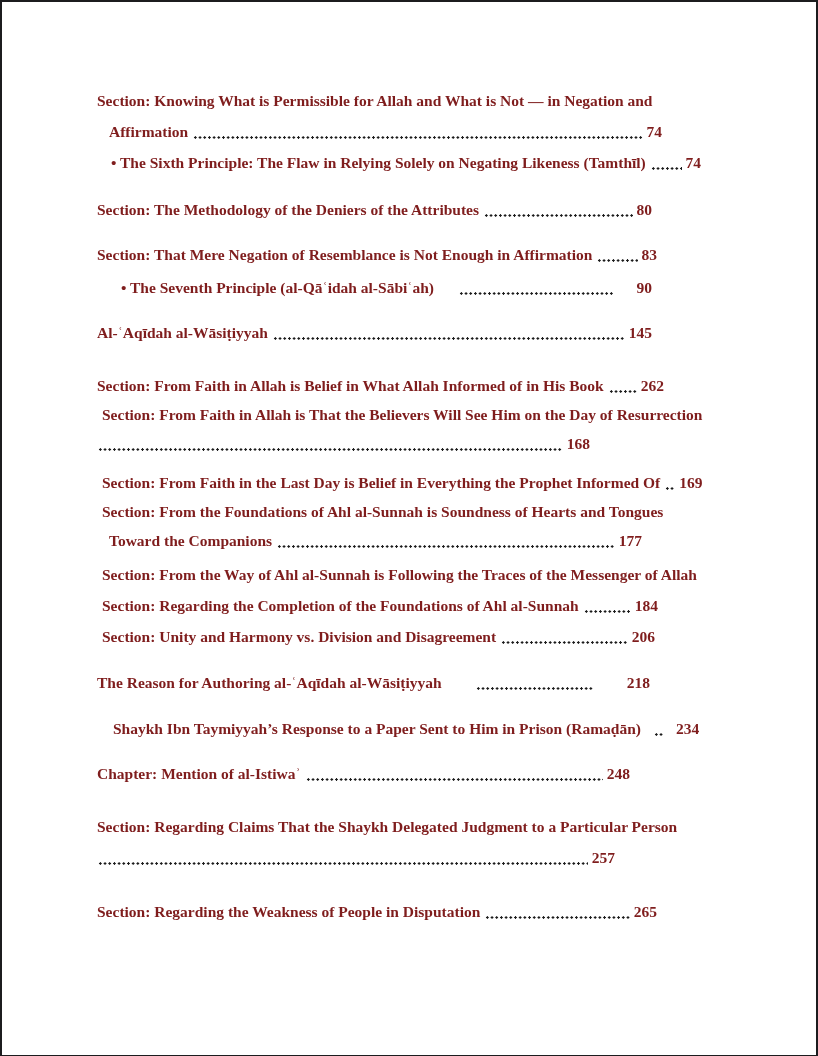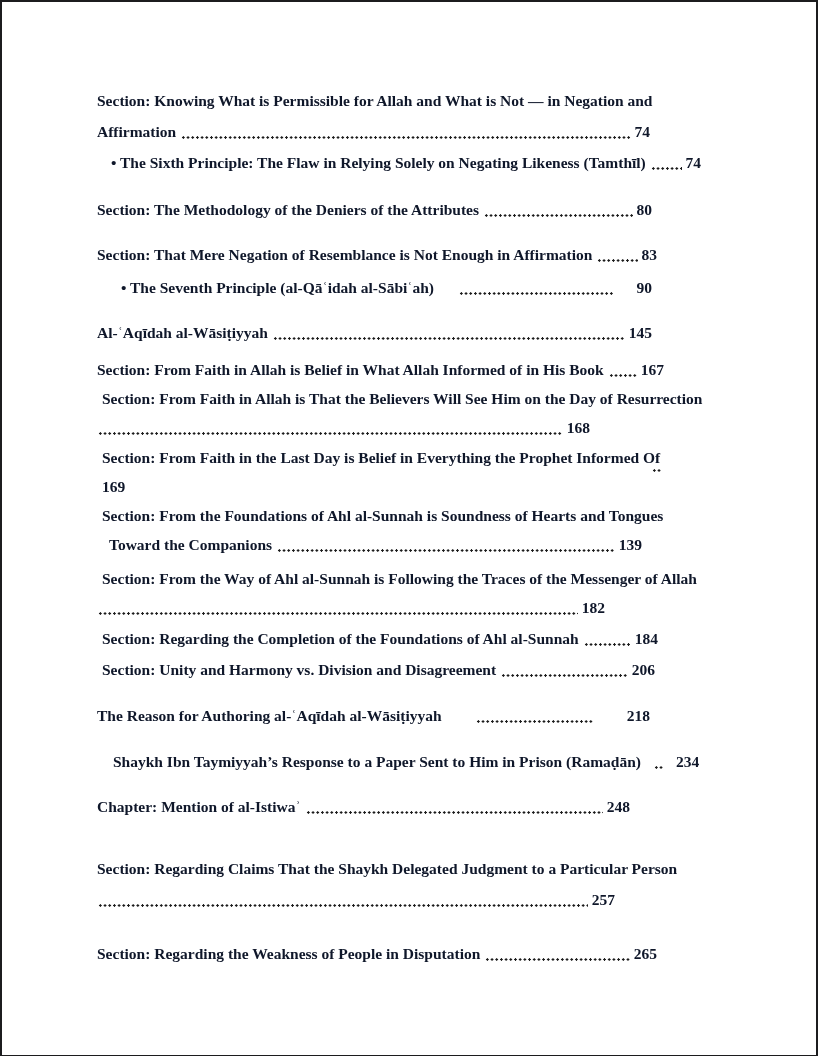--- a/index.html
+++ b/index.html
@@ -18,21 +18,21 @@
     height: 1056px;
     background: #ffffff;
     border-left: 2px solid #1c1c1e;
     border-right: 2px solid #1c1c1e;
     border-top: 2px solid #1c1c1e;
     border-bottom: 1px solid #1c1c1e;
     padding: 88px 0 2px 95px;
     font-family: "Liberation Serif", "DejaVu Serif", serif;
     font-weight: 700;
     font-size: 15.5px;
-    color: #0f172a;
+    color: #7f1d1d;
   }
   .toc-row {
     display: flex;
     align-items: baseline;
     white-space: nowrap;
     line-height: 22px;
     width: 625px;
   }
   .toc-text {
     flex: 0 0 auto;
@@ -53,21 +53,21 @@
   }
 </style>
 </head>
 <body>
 
 <div class="page">
   <div id="toc">
       <div class="toc-row" style="margin-top: 0px; margin-left: 0px; width: 625px;">
         <span class="toc-text">Section: Knowing What is Permissible for Allah and What is Not — in Negation and</span>
       </div>
-      <div class="toc-row" style="margin-top: 9px; margin-left: 0px; width: 553px;">
+      <div class="toc-row" style="margin-top: 9px; margin-left: 12px; width: 553px;">
         <span class="toc-text">Affirmation</span>
         <span class="dot-leader"></span>
         <span class="page-num">74</span>
       </div>
       <div class="toc-row" style="margin-top: 9px; margin-left: 14px; width: 590px;">
         <span class="toc-text">• The Sixth Principle: The Flaw in Relying Solely on Negating Likeness (Tamthīl)</span>
         <span class="dot-leader"></span>
         <span class="page-num">74</span>
       </div>
       <div class="toc-row" style="margin-top: 25px; margin-left: 0px; width: 555px;">
@@ -83,53 +83,48 @@
       <div class="toc-row" style="margin-top: 11px; margin-left: 24px; width: 531px; gap: 20px;">
         <span class="toc-text">• The Seventh Principle (al-Qāʿidah al-Sābiʿah)</span>
         <span class="dot-leader"></span>
         <span class="page-num">90</span>
       </div>
       <div class="toc-row" style="margin-top: 23px; margin-left: 0px; width: 555px;">
         <span class="toc-text">Al-ʿAqīdah al-Wāsiṭiyyah</span>
         <span class="dot-leader"></span>
         <span class="page-num">145</span>
       </div>
-      <div class="toc-row" style="margin-top: 15px; margin-left: 0px; width: 567px;">
+      <div class="toc-row" style="margin-top: 31px; margin-left: 0px; width: 567px;">
         <span class="toc-text">Section: From Faith in Allah is Belief in What Allah Informed of in His Book</span>
         <span class="dot-leader"></span>
-        <span class="page-num">167</span>
+        <span class="page-num">262</span>
       </div>
       <div class="toc-row" style="margin-top: 7px; margin-left: 5px; width: 625px;">
         <span class="toc-text">Section: From Faith in Allah is That the Believers Will See Him on the Day of Resurrection</span>
       </div>
       <div class="toc-row" style="margin-top: 7px; margin-left: -4px; width: 497px;">
         <span class="toc-text"></span>
         <span class="dot-leader"></span>
         <span class="page-num">168</span>
       </div>
-      <div class="toc-row" style="margin-top: 8px; margin-left: 5px; width: 564px; flex-direction: column;">
+      <div class="toc-row" style="margin-top: 17px; margin-left: 5px; width: 564px;">
         <span class="toc-text">Section: From Faith in the Last Day is Belief in Everything the Prophet Informed Of</span>
         <span class="dot-leader"></span>
         <span class="page-num">169</span>
       </div>
       <div class="toc-row" style="margin-top: 7px; margin-left: 5px; width: 625px;">
         <span class="toc-text">Section: From the Foundations of Ahl al-Sunnah is Soundness of Hearts and Tongues</span>
       </div>
       <div class="toc-row" style="margin-top: 7px; margin-left: 12px; width: 533px;">
         <span class="toc-text">Toward the Companions</span>
         <span class="dot-leader"></span>
-        <span class="page-num">139</span>
+        <span class="page-num">177</span>
       </div>
       <div class="toc-row" style="margin-top: 12px; margin-left: 5px; width: 625px;">
         <span class="toc-text">Section: From the Way of Ahl al-Sunnah is Following the Traces of the Messenger of Allah</span>
-      </div>
-      <div class="toc-row" style="margin-top: 7px; margin-left: -4px; width: 512px;">
-        <span class="toc-text"></span>
-        <span class="dot-leader"></span>
-        <span class="page-num">182</span>
       </div>
       <div class="toc-row" style="margin-top: 9px; margin-left: 5px; width: 556px;">
         <span class="toc-text">Section: Regarding the Completion of the Foundations of Ahl al-Sunnah</span>
         <span class="dot-leader"></span>
         <span class="page-num">184</span>
       </div>
       <div class="toc-row" style="margin-top: 9px; margin-left: 5px; width: 553px;">
         <span class="toc-text">Section: Unity and Harmony vs. Division and Disagreement</span>
         <span class="dot-leader"></span>
         <span class="page-num">206</span>
@@ -142,21 +137,21 @@
       <div class="toc-row" style="margin-top: 24px; margin-left: 16px; width: 563px; gap: 8px;">
         <span class="toc-text">Shaykh Ibn Taymiyyah’s Response to a Paper Sent to Him in Prison (Ramaḍān)</span>
         <span class="dot-leader"></span>
         <span class="page-num">234</span>
       </div>
       <div class="toc-row" style="margin-top: 23px; margin-left: 0px; width: 533px;">
         <span class="toc-text">Chapter: Mention of al-Istiwaʾ</span>
         <span class="dot-leader"></span>
         <span class="page-num">248</span>
       </div>
-      <div class="toc-row" style="margin-top: 40px; margin-left: 0px; width: 625px;">
+      <div class="toc-row" style="margin-top: 31px; margin-left: 0px; width: 625px;">
         <span class="toc-text">Section: Regarding Claims That the Shaykh Delegated Judgment to a Particular Person</span>
       </div>
       <div class="toc-row" style="margin-top: 9px; margin-left: -4px; width: 522px;">
         <span class="toc-text"></span>
         <span class="dot-leader"></span>
         <span class="page-num">257</span>
       </div>
       <div class="toc-row" style="margin-top: 32px; margin-left: 0px; width: 560px;">
         <span class="toc-text">Section: Regarding the Weakness of People in Disputation</span>
         <span class="dot-leader"></span>

